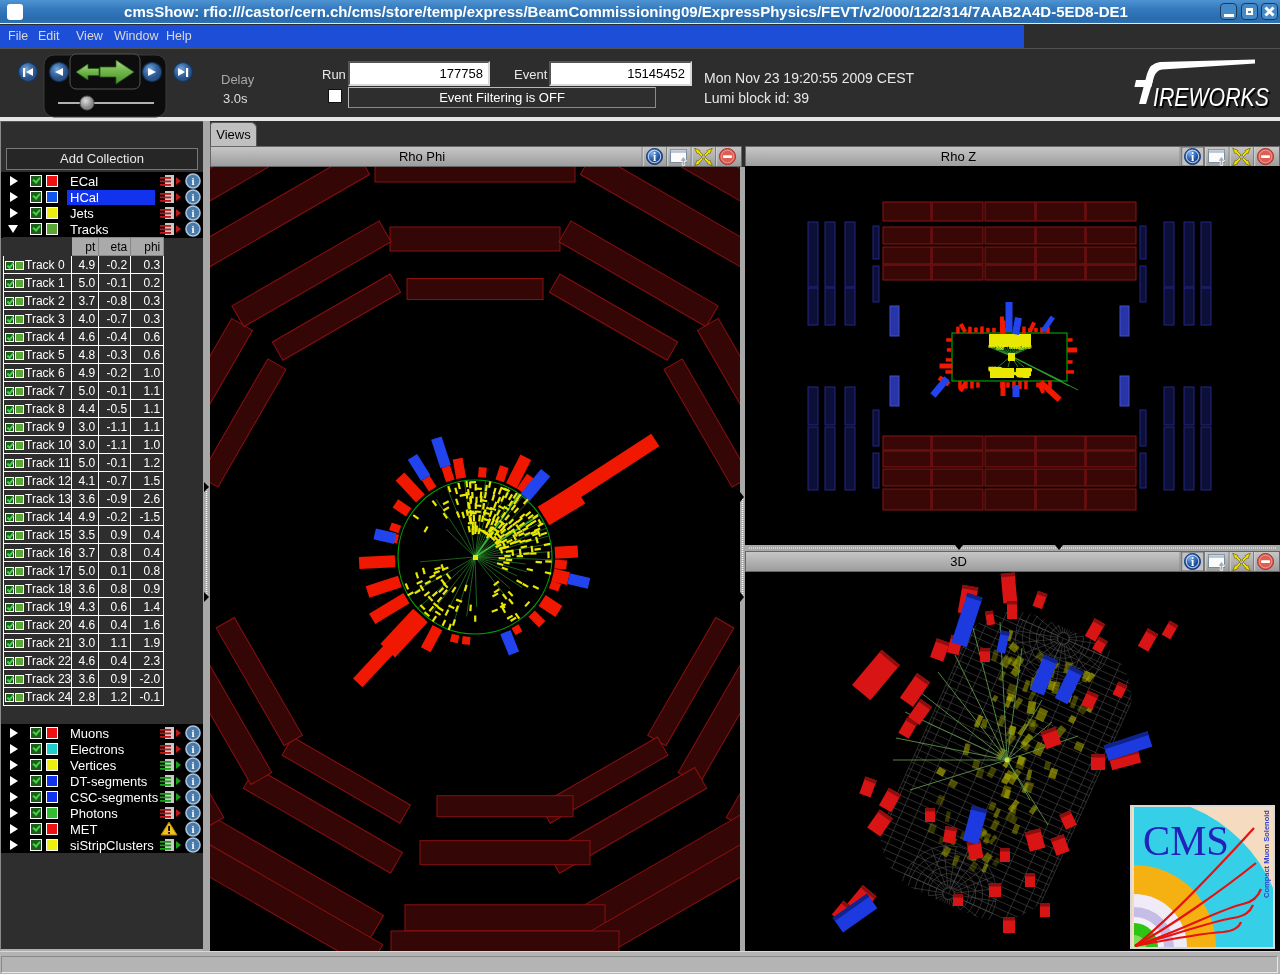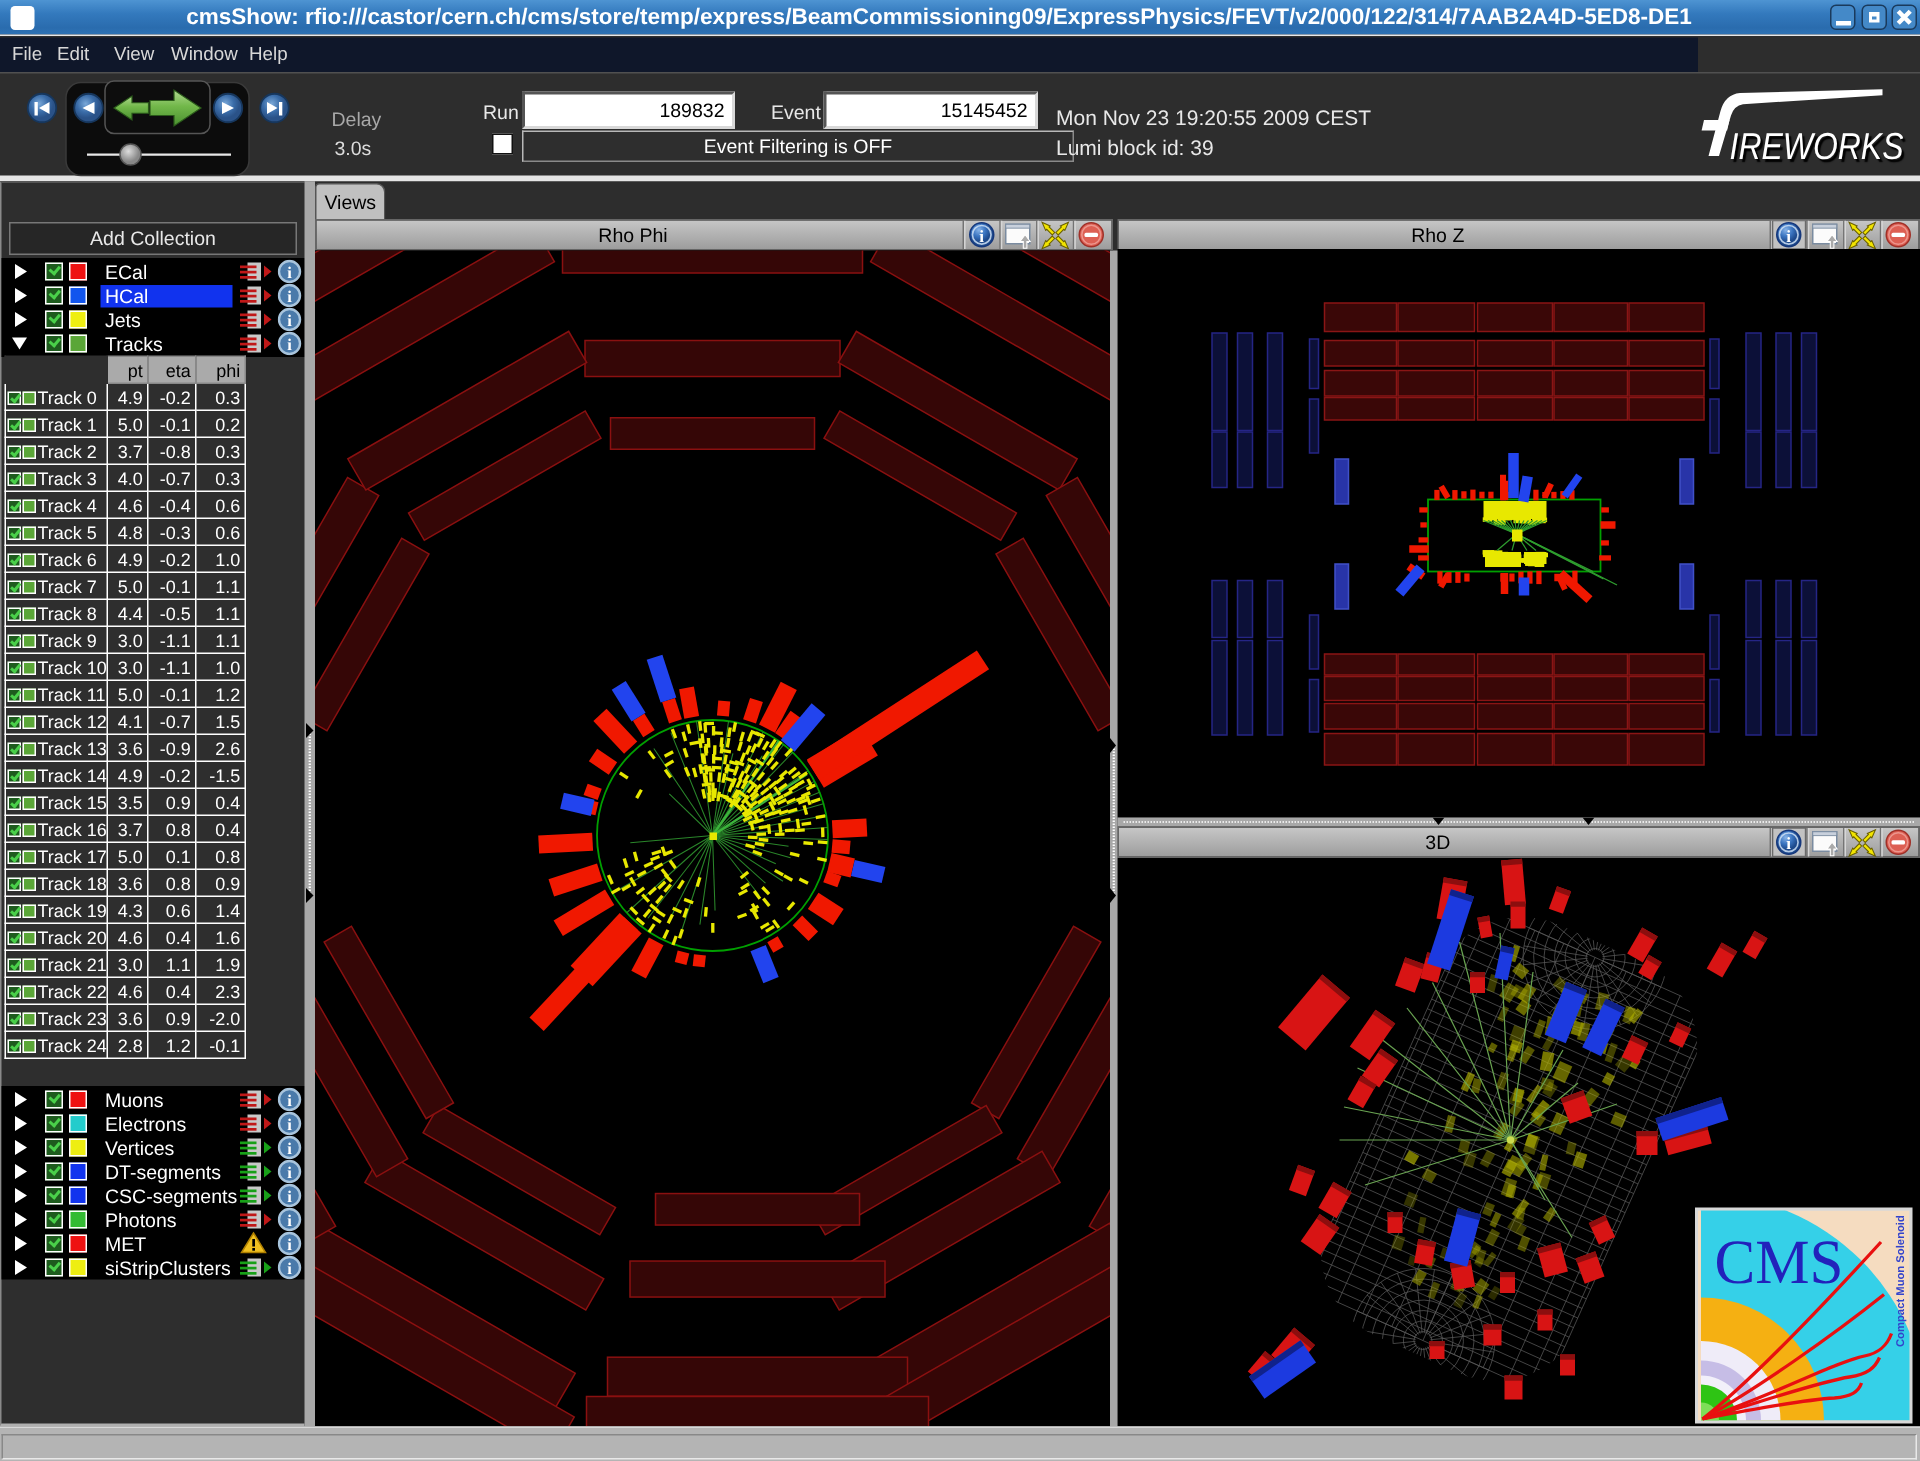--- a/index.html
+++ b/index.html
@@ -1,27 +1,27 @@
 <!DOCTYPE html>
 <html><head><meta charset="utf-8"><style>
 *{margin:0;padding:0;box-sizing:border-box}
 html,body{width:1280px;height:974px;overflow:hidden;background:#2d2d2d;
 font-family:"Liberation Sans",sans-serif;}
 .abs{position:absolute}
 #titlebar{left:0;top:0;width:1280px;height:24px;
 background:linear-gradient(180deg,#4e94d2 0%,#3379bd 40%,#2a6cae 80%,#2e72b4 100%);
 color:#fff;font-weight:bold;font-size:15px;text-align:center;line-height:23px;padding-right:28px;
 border-bottom:1px solid #e8e8e8;white-space:nowrap}
-#menubar{left:0;top:25px;width:1132px;height:23px;background:#0f172a;color:#d8d8d8;font-size:12.5px}
+#menubar{left:0;top:25px;width:1024px;height:23px;background:#1d4ed8;color:#d8d8d8;font-size:12.5px}
 .mitem{position:absolute;top:4px}
 #toolbar{left:0;top:48px;width:1280px;height:73px;background:#2d2d2d;border-bottom:4px solid #e5e5e5;border-top:1px solid #505050}
 .wlabel{position:absolute;color:#e8e8e8;font-size:13px}
 .input{position:absolute;background:#fff;border:2px solid;border-color:#555 #d8d8d8 #d8d8d8 #555;
 color:#000;font-size:13px;text-align:right;line-height:21px;padding-right:5px}
-#efbtn{position:absolute;left:348px;top:38px;width:368px;height:21px;background:#2e2e2e;
+#efbtn{position:absolute;left:348px;top:38px;width:308px;height:21px;background:#2e2e2e;
 border:1px solid #a0a0a0;border-color:#b8b8b8 #8a8a8a #8a8a8a #b8b8b8;color:#fff;font-size:13px;
 text-align:center;line-height:19px}
 #leftpanel{left:0;top:121px;width:203px;height:830px;background:#2e2e2e;border-top:1px solid #555;border-left:1px solid #8a8a8a;border-bottom:2px solid #b0b0b0}
 .sumhdr{position:absolute;left:8px;top:23px;color:#0ea5e9;font-size:13px}
 #addcol{position:absolute;left:5px;top:26px;width:192px;height:22px;background:#262626;
 border:1px solid #777;color:#e8e8e8;font-size:13px;text-align:center;line-height:20px}
 #collist{position:absolute;left:0px;top:50px;width:203px;height:66px;background:#000}
 #collist2{position:absolute;left:0px;top:602px;width:203px;height:129px;background:#000}
 .crow{position:absolute;left:0;width:203px;height:16px}
 .tri{position:absolute;left:9px;top:3px;width:0;height:0}
@@ -109,21 +109,21 @@
       <defs>
         <radialGradient id="bg2" cx="0.4" cy="0.35">
           <stop offset="0" stop-color="#ddd"></stop>
           <stop offset="1" stop-color="#888"></stop>
         </radialGradient>
       </defs>
     </svg>
 <div class="wlabel" style="left:221px;top:23px;color:#a8a8a8">Delay</div>
 <div class="wlabel" style="left:223px;top:42px;color:#ddd">3.0s</div>
 <div class="wlabel" style="left:322px;top:18px">Run</div>
-<div class="input" style="left:348px;top:12px;width:142px;height:25px">189832</div>
+<div class="input" style="left:348px;top:12px;width:142px;height:25px">177758</div>
 <div class="wlabel" style="left:514px;top:18px">Event</div>
 <div class="input" style="left:549px;top:12px;width:143px;height:25px">15145452</div>
 <div class="abs" style="left:328px;top:40px;width:14px;height:14px;background:#fff;border:1px solid #111"></div>
 <div id="efbtn">Event Filtering is OFF</div>
 <div class="wlabel" style="left:704px;top:21px;font-size:14px">Mon Nov 23 19:20:55 2009 CEST</div>
 <div class="wlabel" style="left:704px;top:41px;font-size:14px">Lumi block id: 39</div>
 <svg width="145" height="58" style="position:absolute;left:1128;top:7">
       <path d="M11 48 L19 18 Q22 7 32 6 L127 3.5 L127 7.5 L34 13.5 Q28 14.5 26 21 L18 48 Z" fill="#fff"></path>
       <path d="M8 24 L25 24 L23.4 31 L6.4 31 Z" fill="#fff"></path>
       <text x="25" y="50" font-size="25" font-style="italic" fill="#fff" textLength="116" lengthAdjust="spacingAndGlyphs" style="text-shadow:2px 2px 1px #000">IREWORKS</text>

